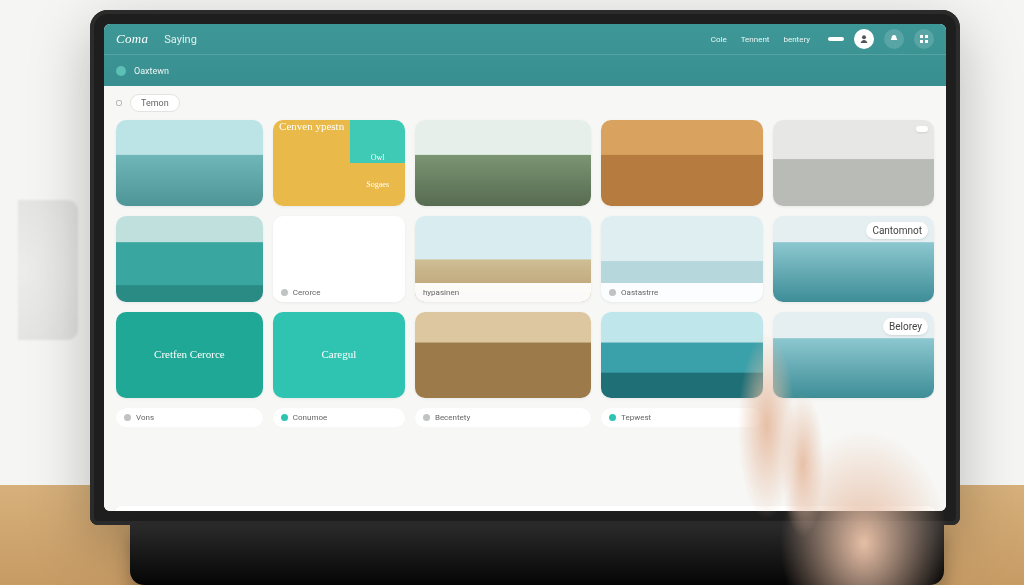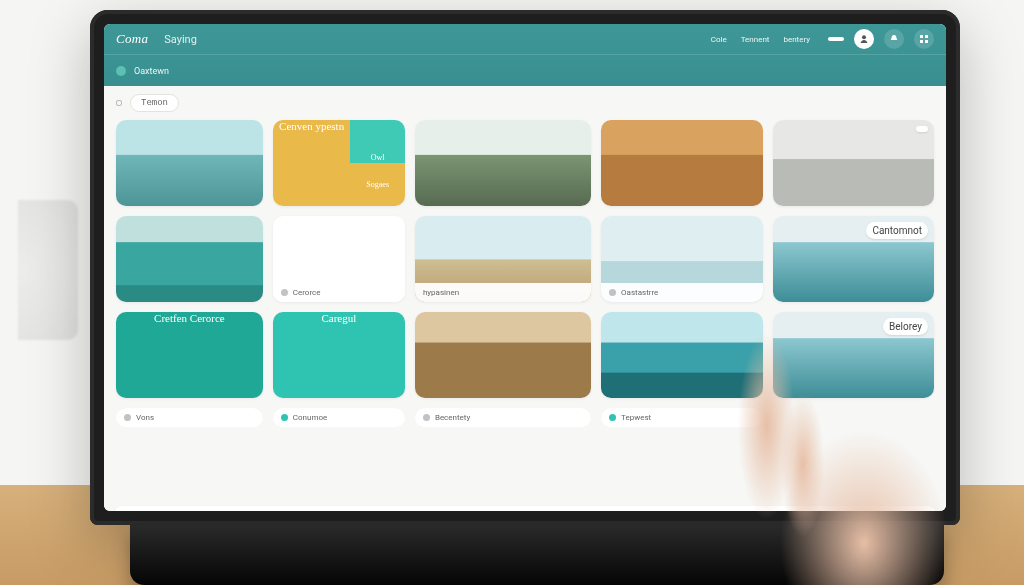--- a/index.html
+++ b/index.html
@@ -71,21 +71,21 @@
   .content { flex:1; display:flex; flex-direction:column; background:#f7f7f5; overflow:hidden; }
 
   .filter-row {
     display:flex; align-items:center; gap:8px;
     padding: 8px 12px;
     font-size: 9px; color:#555;
   }
   .chip {
     display:inline-flex; align-items:center; gap:4px;
     background:#fff; border:1px solid #e3e3e0; border-radius:12px;
-    padding: 3px 10px; cursor:pointer; font-size:9px; color:#666;font-family:Liberation Mono, monospace;
+    padding: 3px 10px; cursor:pointer; font-size:9px; color:#666;
   }
 
   .grid {
     padding: 0 12px 6px 12px;
     display: grid;
     grid-template-columns: 1fr .9fr 1.2fr 1.1fr 1.1fr;
     grid-auto-rows: 86px;
     gap: 10px;
   }
   .card {
@@ -106,21 +106,21 @@
   .badge {
     position:absolute; top:6px; right:6px;
     background:#fff; color:#444; font-size:10px;
     padding:3px 6px; border-radius:10px;
     box-shadow:0 1px 2px rgba(0,0,0,.1);
   }
   .tile-split { display:grid; grid-template-columns:1fr .7fr; grid-template-rows:1fr 1fr; }
   .tile-split .a{ grid-row:1/3; background:#e9b94a; display:flex;align-items:flex-start;justify-content:center; }
   .tile-split .b{ background:#3ecab4; display:flex;align-items:flex-end;justify-content:center;}
   .tile-split .c{ background:#e9b94a; display:flex;align-items:center;justify-content:center;}
-  .tile-teal { background:#2fc4b2; display:flex;justify-content:center; }
+  .tile-teal { background:#2fc4b2; display:flex;align-items:center;justify-content:center; }
   .tile-teal.dark { background:#1fa896; }
   .tiletext { color:#fff; font-family: Georgia, serif; font-size:11px; text-align:center; line-height:1.2; padding:0 6px;}
   .tiletext.sm { font-size:8px; }
 
   
   .sea1 { background: linear-gradient(#bce3e6 40%, #6fb6b9 41%, #4d9597); }
   .sea2 { background: linear-gradient(#e5eef0 30%, #8cc7cf 31%, #3d8d97); }
   .beach { background: linear-gradient(#d9edf0 50%, #cfbd94 51%, #b89d6e); }
   .ocean { background: linear-gradient(#bfe6ea 35%, #3aa0aa 36% 70%, #1e6f76 71%); }
   .pool  { background: linear-gradient(#bfe0dc 30%, #3aa6a0 31% 80%, #2a8a84 81%); }

